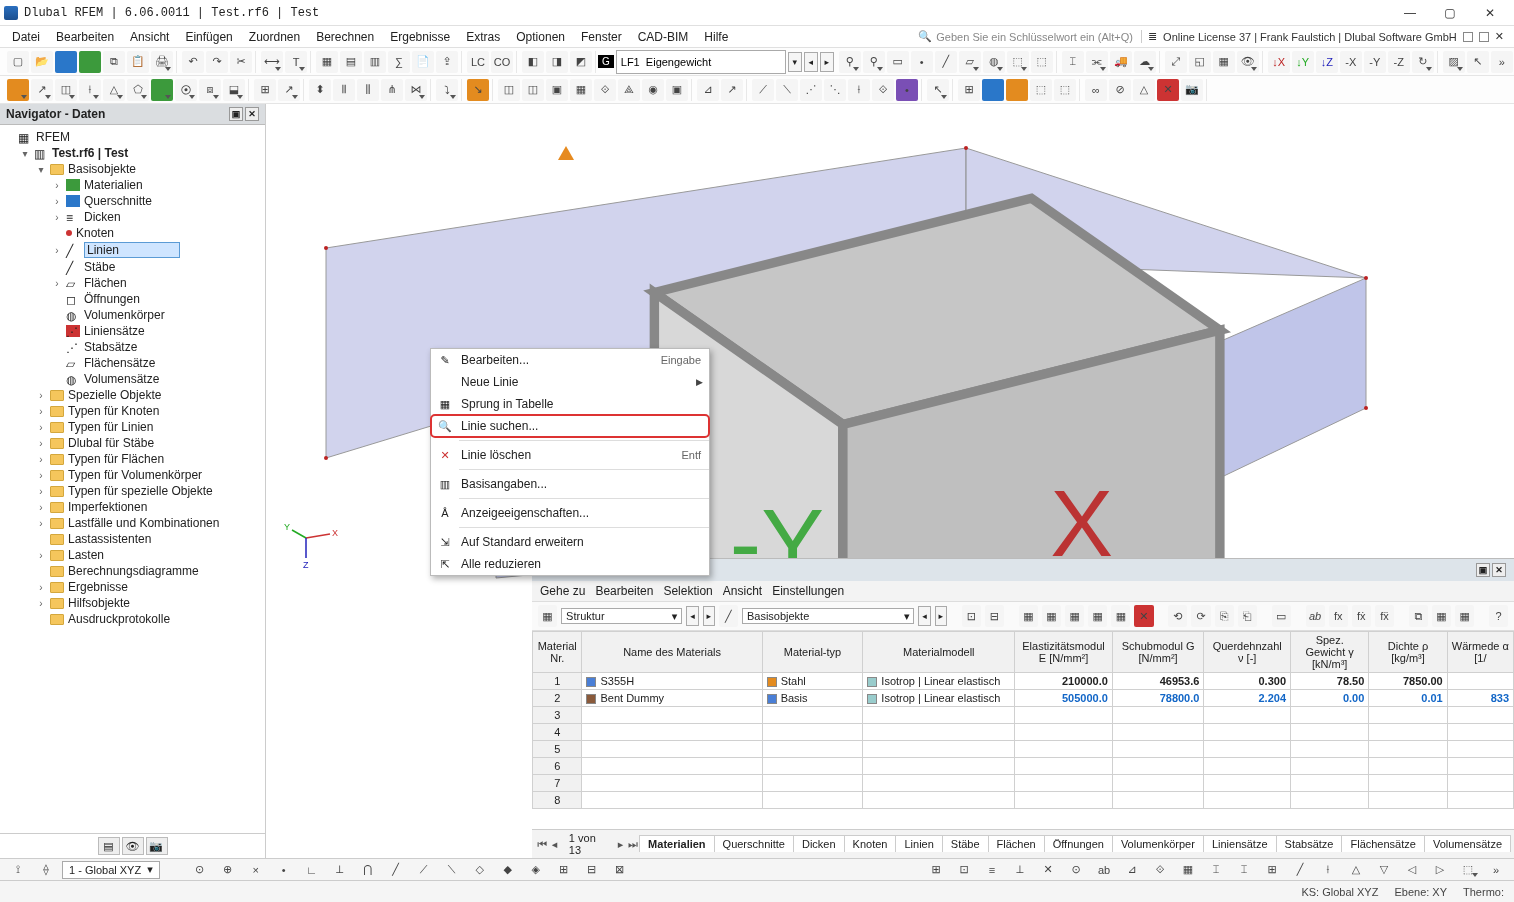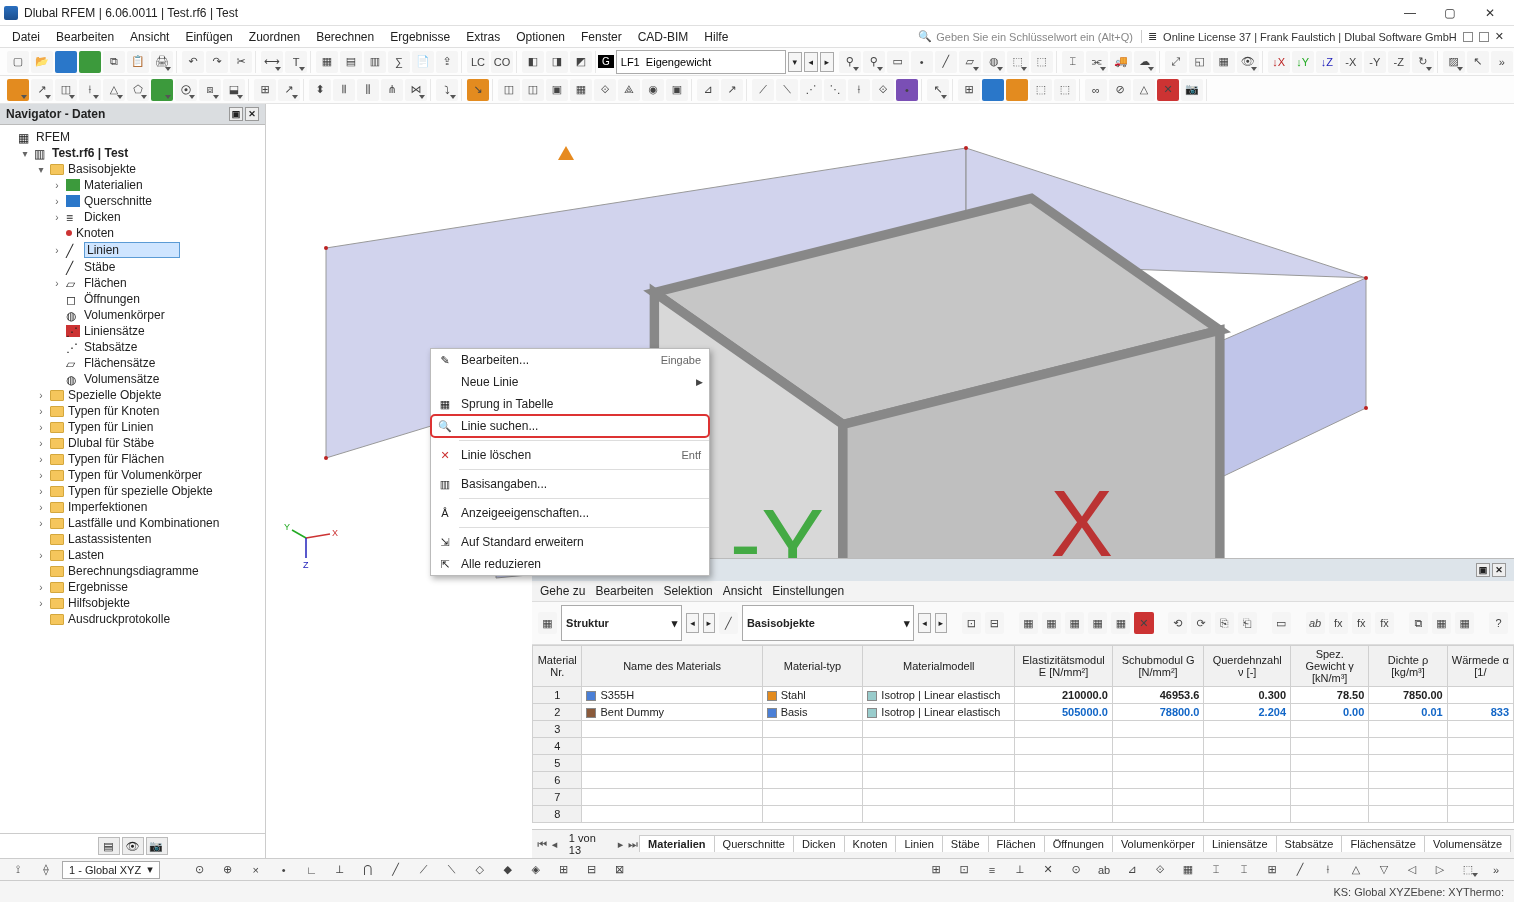--- a/index.html
+++ b/index.html
@@ -1,21 +1,21 @@
 <!DOCTYPE html>
 <html><head>
 <meta charset="utf-8">
 <style>
 * { box-sizing: border-box; font-family: "Segoe UI", Tahoma, sans-serif; }
 html, body { margin: 0; padding: 0; width: 1514px; height: 902px; overflow: hidden; background: #fff; font-size: 12px; color: #222; }
 
 
 .titlebar { height: 26px; background: #fff; display: flex; align-items: center; padding: 0 4px; border-bottom: 1px solid #e0e0e0; }
 .titlebar .logo { width: 14px; height: 14px; background: linear-gradient(#2a6fbf,#1c4f8f); margin-right:6px; border-radius:2px; }
-.titlebar .title { flex: 0 0 auto; font-size: 12px; }
+.titlebar .title { flex: 0 0 auto; font-size: 12px; font-family: Liberation Mono, monospace; }
 .titlebar .spacer { flex:1; }
 .titlebar .winbtn { width: 40px; height: 24px; display:flex; align-items:center; justify-content:center; color:#333; font-size:12px; }
 
 
 .menubar { height: 22px; display:flex; align-items:center; padding: 0 4px; background:#fff; border-bottom:1px solid #e0e0e0; }
 .menubar .mitem { padding: 2px 8px; font-size:12px; cursor:default; }
 .menubar .search { margin-left:auto; font-size:11px; color:#888; display:flex; align-items:center; gap:4px; padding-right:8px; }
 .menubar .licbar { font-size:11px; color:#333; border-left:1px solid #ccc; padding:0 6px; display:flex; align-items:center; gap:6px;}
 .menubar .licbar .ico{ width:10px;height:10px;border:1px solid #888; }
 
@@ -60,42 +60,42 @@
 .ctx .row.sub::after{content:"▶";position:absolute;right:6px;font-size:9px;color:#444;}
 .ctx .row.hl{outline:2px solid #d33;outline-offset:-1px;border-radius:4px;}
 
 
 .matpanel{ position:absolute; left:266px; right:0; bottom:0; height:300px; border-top:1px solid #bbb; display:flex; flex-direction:column; background:#fff;}
 .matpanel .mhead{ background:#dde4ea; font-weight:600; padding:4px 8px; display:flex; align-items:center; }
 .matpanel .mhead .x{ margin-left:auto; display:flex; gap:2px; }
 .matpanel .mhead .x span{width:14px;height:14px;border:1px solid #999;font-size:9px;display:flex;align-items:center;justify-content:center;background:#eee;}
 .matpanel .mtabs{ display:flex;gap:10px;padding:3px 8px; font-size:12px;background:#f3f3f3;border-bottom:1px solid #ddd;}
 .matpanel .mtb{ display:flex; align-items:center; gap:4px; padding:3px 6px; border-bottom:1px solid #ddd; background:#fafafa;}
-.matpanel .combo{ border:1px solid #aaa; height:36px; background:#fff; display:flex; align-items:center; padding:0 4px; font-size:11px; font-weight:bold;}
+.matpanel .combo{ border:1px solid #aaa; height:16px; background:#fff; display:flex; align-items:center; padding:0 4px; font-size:11px; }
 .matpanel .combo.small{width:140px;}
 .matpanel .combo.med{width:200px;}
 .tblwrap{flex:1;overflow:auto;}
 table.mat{ border-collapse:collapse; width:100%; font-size:11px;padding-left:36px; }
 table.mat th, table.mat td{ border:1px solid #d0d0d0; padding:2px 4px; height:16px; }
 table.mat th{ background:#f1f1f1; font-weight:400; text-align:center; }
 table.mat td.num{ text-align:right;font-weight:bold; }
 table.mat td.lnk{ color:#1266c7; }
 .rowhdr{background:#f1f1f1;text-align:center;width:26px;}
 .sw{width:10px;height:10px;display:inline-block;border:1px solid #888;vertical-align:middle;margin-right:4px;}
 .tabstrip{display:flex;gap:0;border-top:1px solid #ccc;background:#f3f3f3;font-size:11px;align-items:center;padding:2px 4px;}
 .tabstrip .nav{width:14px;text-align:center;color:#555;}
 .tabstrip .cnt{padding:0 8px;}
 .tabstrip .tab{padding:2px 8px;border:1px solid #ccc;border-bottom:none;background:#fff;margin-right:-1px;}
 .tabstrip .tab.active{background:#fff;font-weight:600;}
 
 
 .status1{height:22px;border-top:1px solid #ccc;display:flex;align-items:center;gap:4px;padding:0 6px;background:#f5f5f5;}
 .status1 .btn{width:24px;height:18px;}
 .status1 .combo{border:1px solid #aaa;background:#fff;height:18px;padding:0 6px;display:flex;align-items:center;gap:6px;font-size:11px;}
-.status2{height:22px;border-top:1px solid #ccc;display:flex;align-items:center;justify-content:flex-end;gap:0;padding:0 10px;background:#f5f5f5;font-size:11px;color:#444;}
+.status2{height:22px;border-top:1px solid #ccc;display:flex;align-items:center;justify-content:flex-end;gap:16px;padding:0 10px;background:#f5f5f5;font-size:11px;color:#444;}
 
 
 .c-blue{background:#2a77c9}.c-green{background:#3c9a3c}.c-orange{background:#e38b1f}.c-red{background:#c33}.c-purple{background:#7a4fb5}
 </style>
 </head>
 <body>
 
 <div class="titlebar">
   <div class="logo"></div>
   <div class="title">Dlubal RFEM | 6.06.0011 | Test.rf6 | Test</div>

